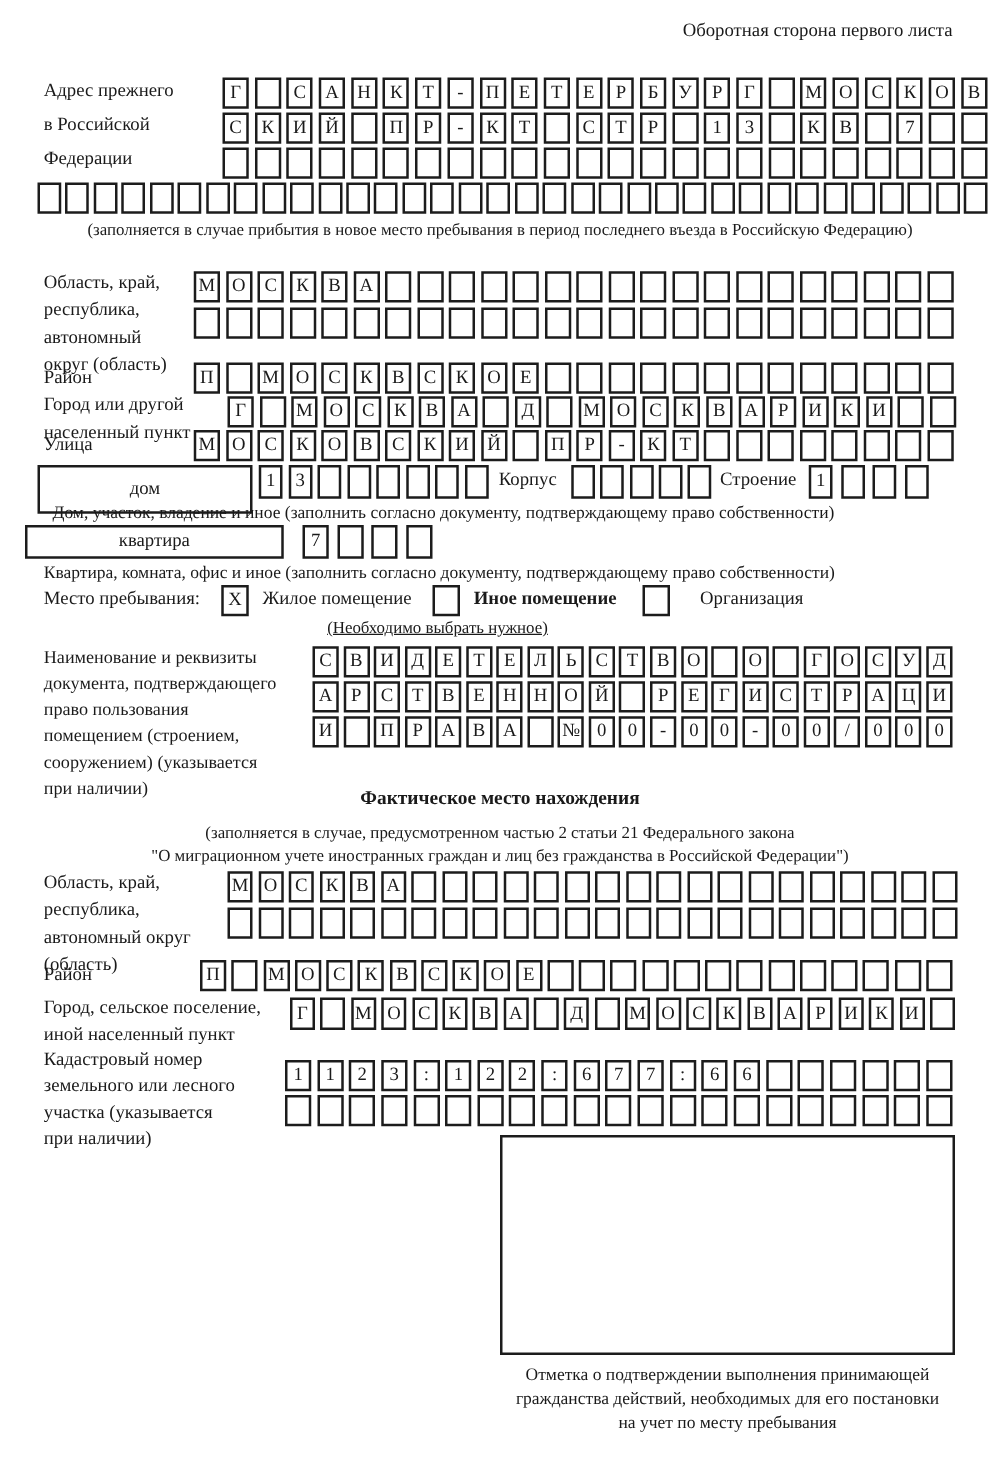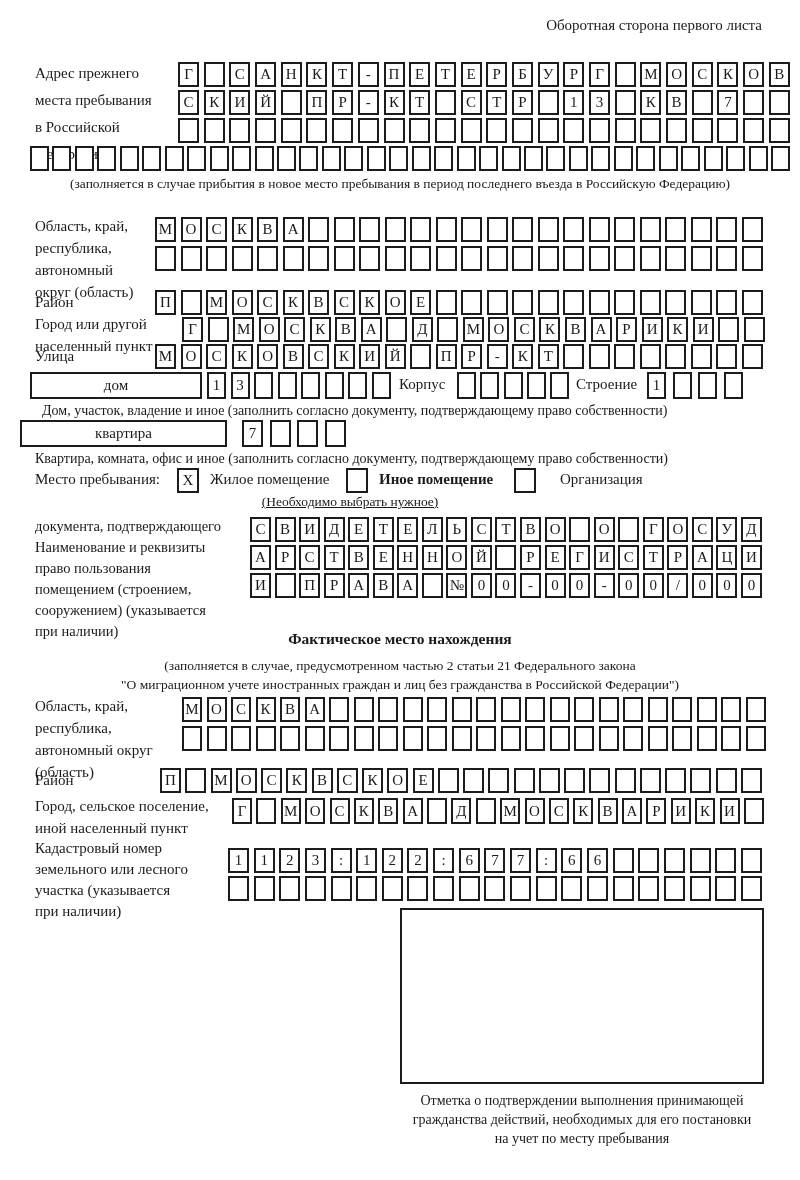--- a/index.html
+++ b/index.html
@@ -35,21 +35,20 @@
 </style>
 </head>
 <body>
 
 <div class="page">
 
   <div class="lbl right" style="left:0;top:17px;width:762px;">Оборотная сторона первого листа</div>
 
   <div class="lbl lh27" style="left:35px;top:60px;width:145px;">
       <div>Адрес прежнего</div>
-      <div>места пребывания</div>
       <div>в Российской</div>
       <div>Федерации</div>
     </div>
   <div class="cells c21" style="left:178px;top:62px;width:612px;">
       <span class="c">Г</span>
       <span class="c"></span>
       <span class="c">С</span>
       <span class="c">А</span>
       <span class="c">Н</span>
       <span class="c">К</span>
@@ -301,21 +300,21 @@
       <span class="c"></span>
       <span class="c"></span>
       <span class="c"></span>
       <span class="c"></span>
       <span class="c"></span>
       <span class="c"></span>
       <span class="c"></span>
       <span class="c"></span>
     </div>
 
-  <div class="bigbox" style="left:30px;top:372px;width:172px;height:27px;">дом</div>
+  <div class="bigbox" style="left:30px;top:372px;width:172px;height:39px;">дом</div>
   <div class="cells c1927" style="left:207px;top:372px;width:184px;">
       <span class="c">1</span>
       <span class="c">3</span>
       <span class="c"></span>
       <span class="c"></span>
       <span class="c"></span>
       <span class="c"></span>
       <span class="c"></span>
       <span class="c"></span>
     </div>
@@ -348,22 +347,22 @@
   <div class="lbl" style="left:35px;top:471px;">Место пребывания:</div>
   <span class="checkbox" style="left:177px;top:468px;">X</span>
   <div class="lbl" style="left:210px;top:471px;">Жилое помещение</div>
   <span class="checkbox" style="left:346px;top:468px;"></span>
   <div class="lbl" style="left:379px;top:471px;font-weight:bold;">Иное помещение</div>
   <span class="checkbox" style="left:514px;top:468px;"></span>
   <div class="lbl" style="left:560px;top:471px;">Организация</div>
   <div class="cap center" style="left:100px;top:494px;width:500px;text-decoration:underline;">(Необходимо выбрать нужное)</div>
 
   <div class="lbl145 lh21" style="left:35px;top:516px;width:210px;">
+      <div>Наименование и реквизиты</div>
       <div>документа, подтверждающего</div>
-      <div>Наименование и реквизиты</div>
       <div>право пользования</div>
       <div>помещением (строением,</div>
       <div>сооружением) (указывается</div>
       <div>при наличии)</div>
     </div>
   <div class="cells c21" style="left:250px;top:517px;width:512px;">
       <span class="c">С</span>
       <span class="c">В</span>
       <span class="c">И</span>
       <span class="c">Д</span>

